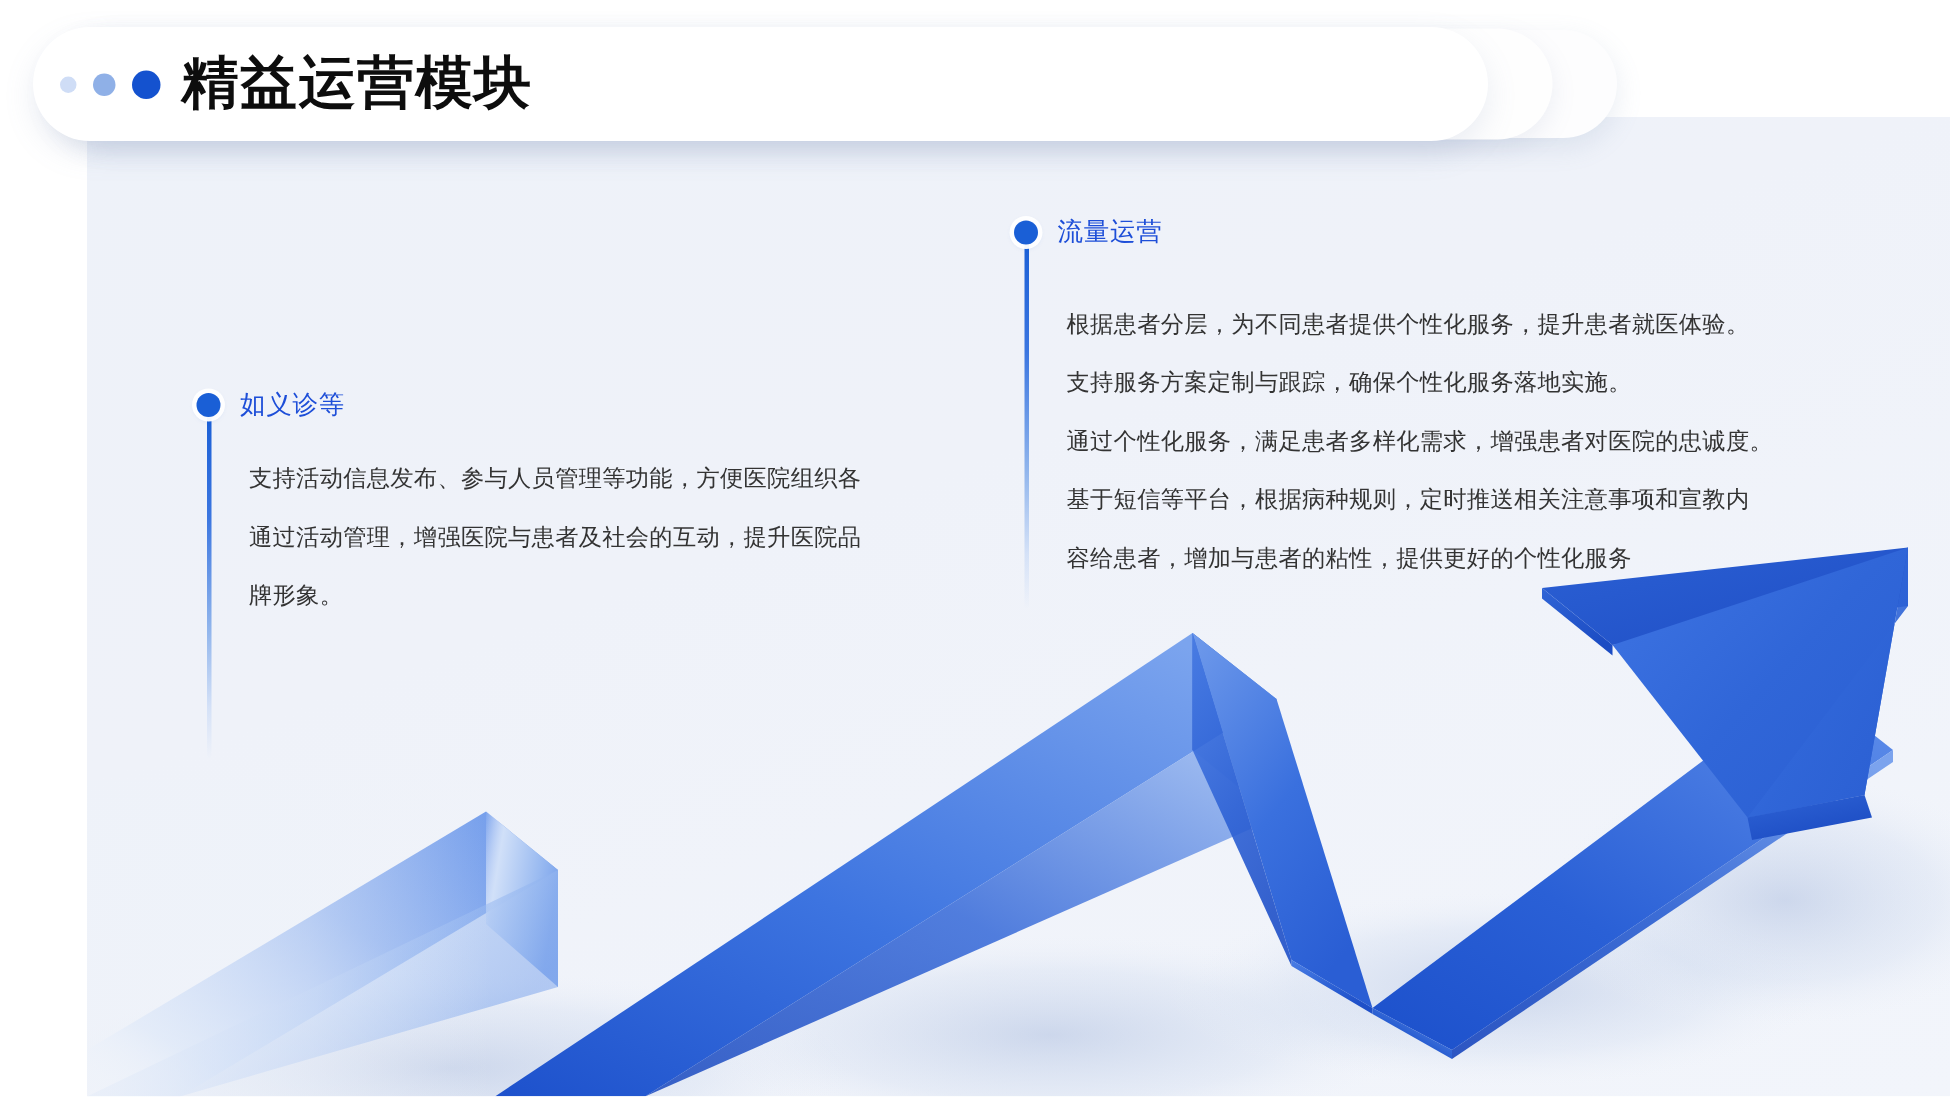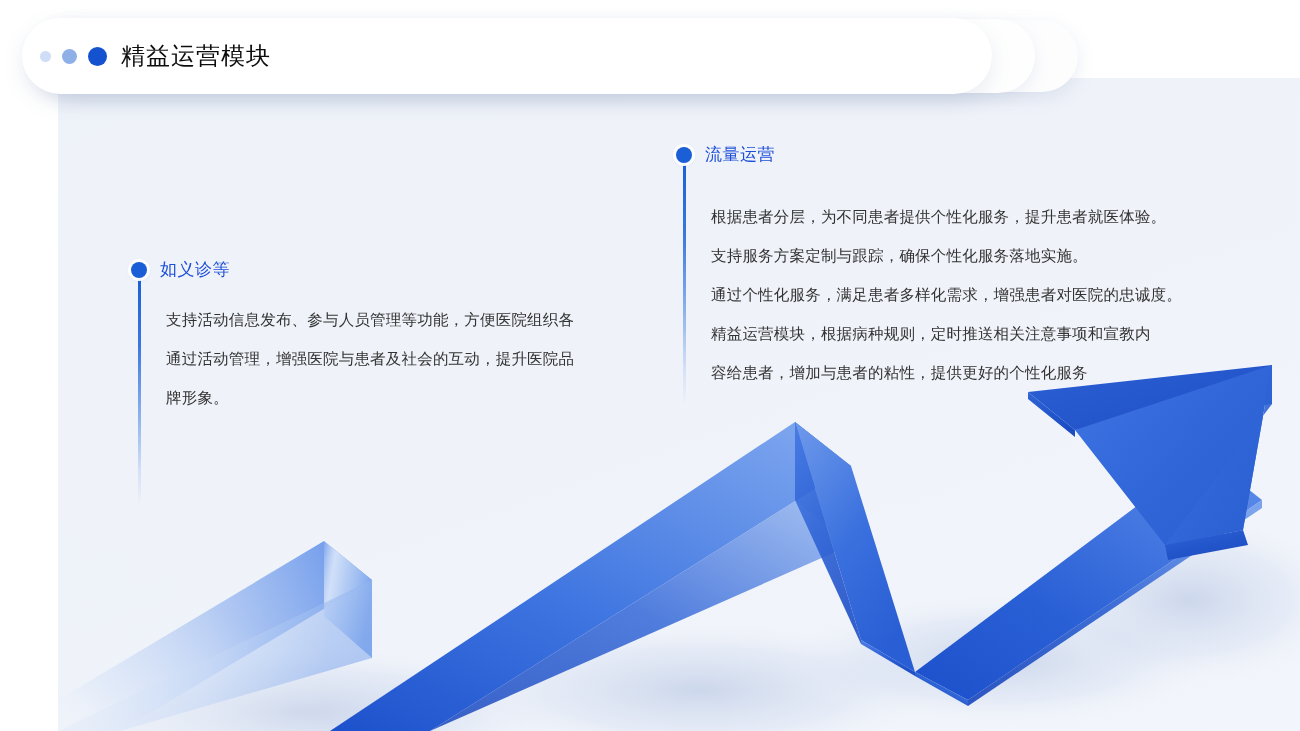--- a/index.html
+++ b/index.html
@@ -100,23 +100,23 @@
     display: block;
   }
   .dot.d1 { width: 11px; height: 11px; background: #cfddf6; }
   .dot.d2 { width: 15px; height: 15px; background: #8fb0e7; }
   .dot.d3 { width: 19px; height: 19px; background: #1452cf; }
 
   .slide-title {
     position: absolute;
     left: 121px;
     top: 32px;
-    font-size: 24px;
+    font-size: 38px;
     line-height: 48px;
-    font-weight: normal;
+    font-weight: bold;
     color: #0d0d0d;
     letter-spacing: 1px;
     white-space: nowrap;
     font-family: "Liberation Sans", "DejaVu Sans", sans-serif;
   }
 
   
   .block {
     position: absolute;
   }
@@ -317,18 +317,18 @@
   </div>
 
   <div class="block block-right">
     <span class="marker-line line-right"></span>
     <span class="marker-dot"></span>
     <div class="block-title">流量运营</div>
     <div class="block-body body-right">
       <p>根据患者分层，为不同患者提供个性化服务，提升患者就医体验。</p>
       <p>支持服务方案定制与跟踪，确保个性化服务落地实施。</p>
       <p>通过个性化服务，满足患者多样化需求，增强患者对医院的忠诚度。</p>
-      <p>精益运营模块，根据病种规则，定时推送相关注意事项和宣教内</p>
+      <p>基于短信等平台，根据病种规则，定时推送相关注意事项和宣教内</p>
       <p>容给患者，增加与患者的粘性，提供更好的个性化服务</p>
     </div>
   </div>
 
 </div>
 
 </body></html>

